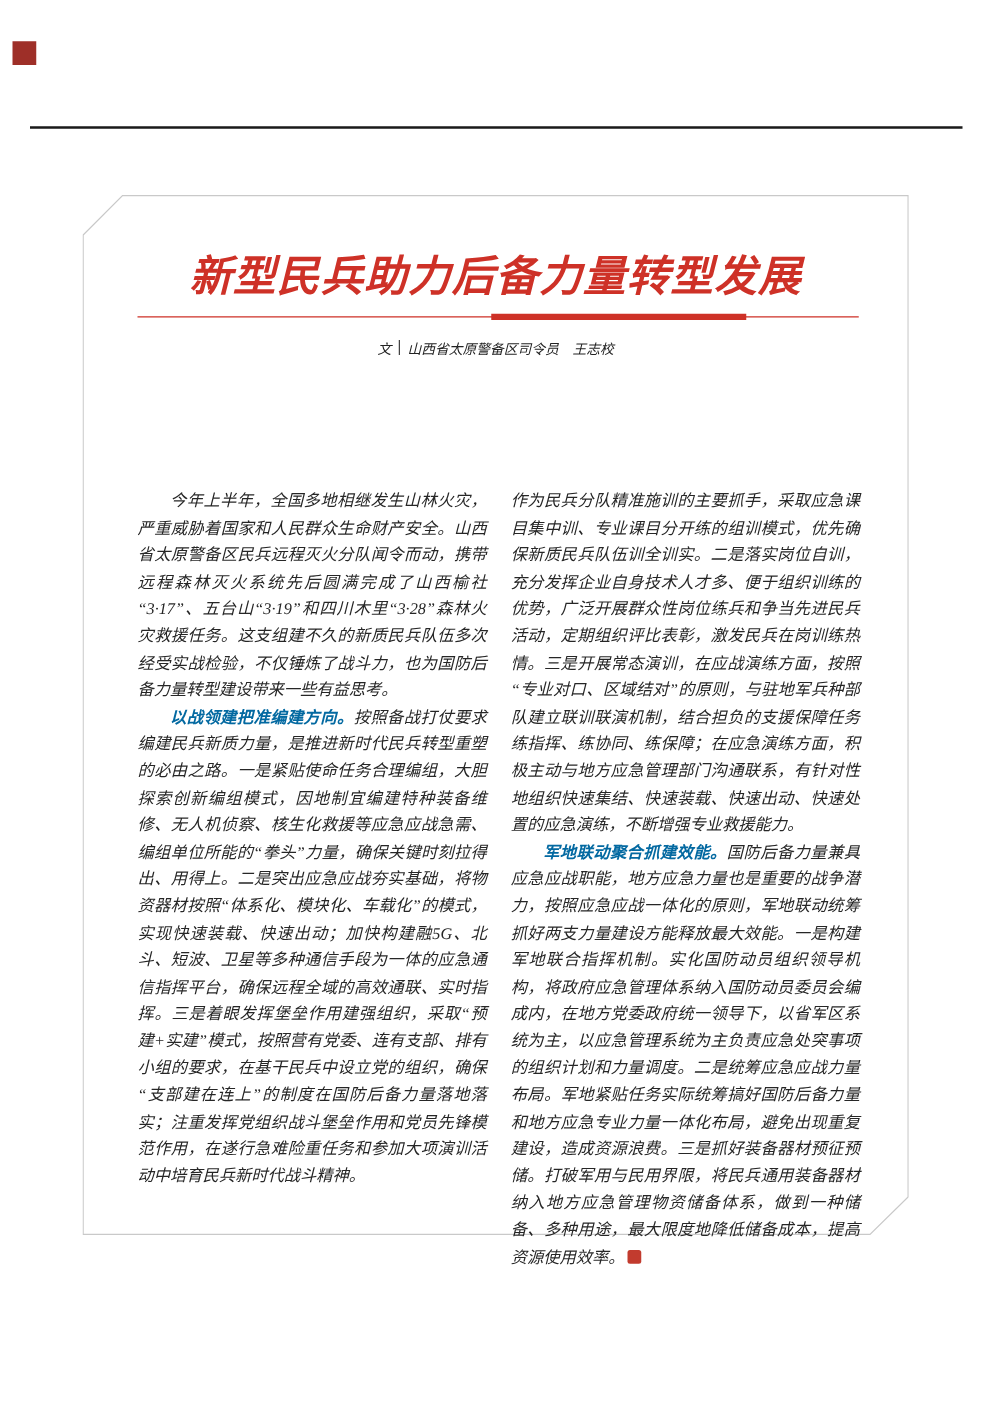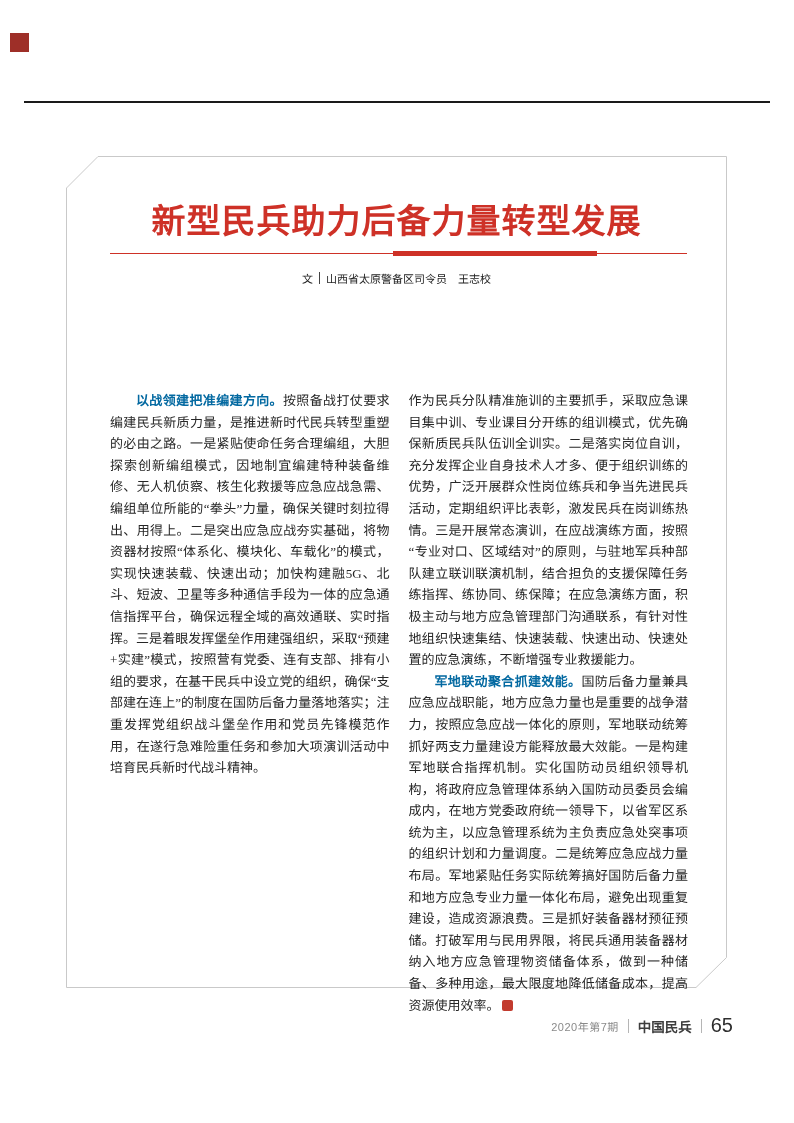--- a/index.html
+++ b/index.html
@@ -18,21 +18,21 @@
     width: 19px; height: 19px; background: #9e2f28;
   }
 
   
   .top-rule {
     position: absolute; left: 24px; top: 101px;
     width: 746px; height: 2px; background: #1a1a1a;
   }
 
   
-  .card { position: absolute; left: 66px; top: 156px; width: 714px; height: 832px; }
+  .card { position: absolute; left: 66px; top: 156px; width: 714px; height: 832px; font-style: italic; }
   .card svg { position: absolute; left: 0; top: 0; }
 
   .card-content { position: absolute; left: 0; top: 0; width: 661px; height: 832px; }
 
   .title {
     position: absolute; top: 38px; left: 0; width: 661px;
     text-align: center;
     font-family: "Liberation Sans", "DejaVu Sans", sans-serif;
     font-weight: 700; font-size: 34px; letter-spacing: 1px;
     color: #ce3127; white-space: nowrap;
@@ -113,32 +113,26 @@
       <div class="title-rule">
         <div class="accent"></div>
       </div>
 
       <div class="byline">
         <span>文</span><span class="divider"></span><span>山西省太原警备区司令员　王志校</span>
       </div>
 
       <div class="columns">
         <div class="col">
+          <p class="indent"><span>今年上半年，全国多地相继发生山林火灾，严重威胁着国家和人民群众生命财产安全。山西省太原警备区民兵远程灭火分队闻令而动，携带远程森林灭火系统先后圆满完成了山西榆社“3·17”、五台山“3·19”和四川木里“3·28”森林火灾救援任务。这支组建不久的新质民兵队伍多次经受实战检验，不仅锤炼了战斗力，也为国防后备力量转型建设带来一些有益思考。</span></p>
           <p class="indent"><span class="lead">以战领建把准编建方向。</span><span>按照备战打仗要求编建民兵新质力量，是推进新时代民兵转型重塑的必由之路。一是紧贴使命任务合理编组，大胆探索创新编组模式，因地制宜编建特种装备维修、无人机侦察、核生化救援等应急应战急需、编组单位所能的“拳头”力量，确保关键时刻拉得出、用得上。二是突出应急应战夯实基础，将物资器材按照“体系化、模块化、车载化”的模式，实现快速装载、快速出动；加快构建融5G、北斗、短波、卫星等多种通信手段为一体的应急通信指挥平台，确保远程全域的高效通联、实时指挥。三是着眼发挥堡垒作用建强组织，采取“预建+实建”模式，按照营有党委、连有支部、排有小组的要求，在基干民兵中设立党的组织，确保“支部建在连上”的制度在国防后备力量落地落实；注重发挥党组织战斗堡垒作用和党员先锋模范作用，在遂行急难险重任务和参加大项演训活动中培育民兵新时代战斗精神。</span></p>
         </div>
 
         <div class="col">
           <p><span>作为民兵分队精准施训的主要抓手，采取应急课目集中训、专业课目分开练的组训模式，优先确保新质民兵队伍训全训实。二是落实岗位自训，充分发挥企业自身技术人才多、便于组织训练的优势，广泛开展群众性岗位练兵和争当先进民兵活动，定期组织评比表彰，激发民兵在岗训练热情。三是开展常态演训，在应战演练方面，按照“专业对口、区域结对”的原则，与驻地军兵种部队建立联训联演机制，结合担负的支援保障任务练指挥、练协同、练保障；在应急演练方面，积极主动与地方应急管理部门沟通联系，有针对性地组织快速集结、快速装载、快速出动、快速处置的应急演练，不断增强专业救援能力。</span></p>
           <p class="indent"><span class="lead">军地联动聚合抓建效能。</span><span>国防后备力量兼具应急应战职能，地方应急力量也是重要的战争潜力，按照应急应战一体化的原则，军地联动统筹抓好两支力量建设方能释放最大效能。一是构建军地联合指挥机制。实化国防动员组织领导机构，将政府应急管理体系纳入国防动员委员会编成内，在地方党委政府统一领导下，以省军区系统为主，以应急管理系统为主负责应急处突事项的组织计划和力量调度。二是统筹应急应战力量布局。军地紧贴任务实际统筹搞好国防后备力量和地方应急专业力量一体化布局，避免出现重复建设，造成资源浪费。三是抓好装备器材预征预储。打破军用与民用界限，将民兵通用装备器材纳入地方应急管理物资储备体系，做到一种储备、多种用途，最大限度地降低储备成本，提高资源使用效率。</span><span class="end-mark"></span></p>
         </div>
       </div>
     </div>
   </div>
 
-  <div class="footer">
-    <span class="issue">2020年第7期</span>
-    <span class="fdiv"></span>
-    <span class="magazine">中国民兵</span>
-    <span class="fdiv"></span>
-    <span class="pagenum">65</span>
-  </div>
 
 </div>
 
 </body></html>

